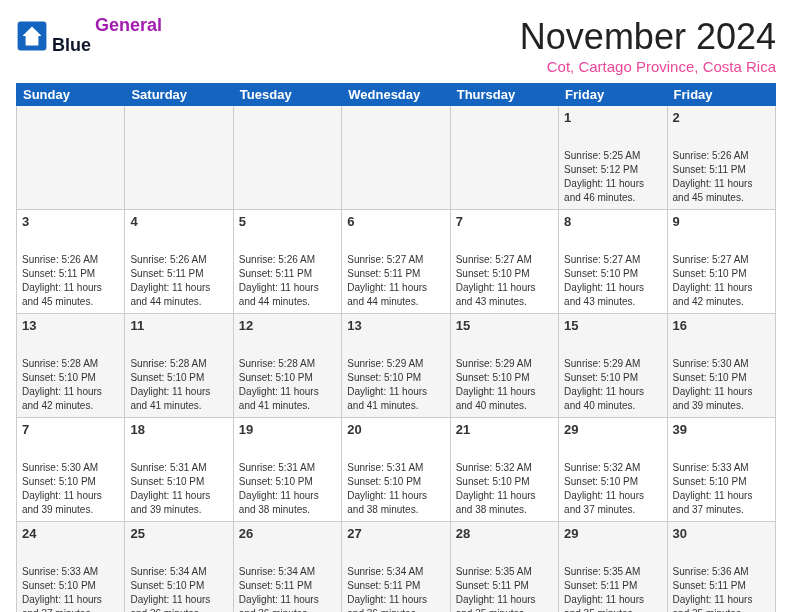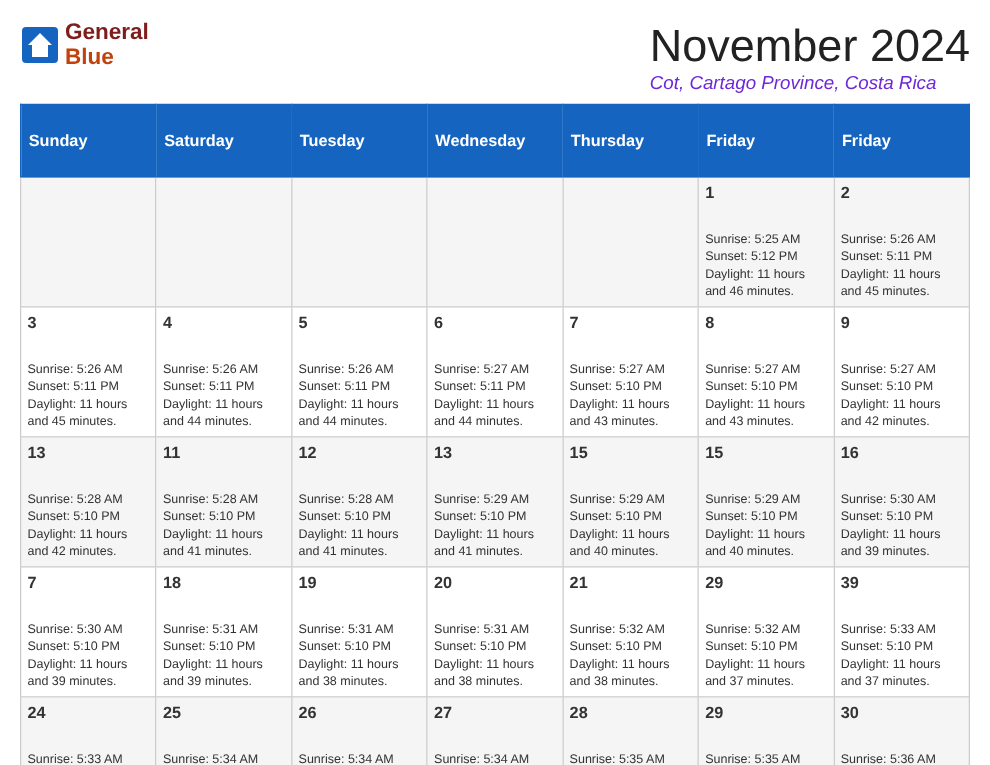--- a/index.html
+++ b/index.html
@@ -19,49 +19,49 @@
     .logo {
       display: flex;
       align-items: center;
       gap: 4px;
     }
     .logo-text {
       font-size: 18px;
       font-weight: bold;
       line-height: 1.1;
     }
-    .logo-text span.general { color: #7f1d1d; }
-    .logo-text span.blue { color: #c2410c; }
+    .logo-text span.general { color: #a21caf; margin-left: 43px; }
+    .logo-text span.blue { color: #0f172a; }
     .logo-icon {
       width: 32px;
       height: 32px;
     }
     .title-area {
+      text-align: right;
       margin-left: 36px;
     }
     .month-title {
       font-size: 36px;
       font-weight: normal;
       color: #222;
     }
     .location-subtitle {
       font-size: 15px;
-      color: #6d28d9;
-      font-style: italic;
+      color: #ec4899;
     }
     .calendar {
       width: 100%;
       border-collapse: collapse;
     }
     .calendar thead tr th {
       background: #1565c0;
       color: #fff;
       font-size: 13px;
       font-weight: bold;
-      padding: 21px 6px;
+      padding: 3px 6px;
       text-align: left;
       border: 1px solid #1565c0;
     }
     .calendar tbody tr td {
       border: 1px solid #ccc;
       vertical-align: top;
       padding: 4px 5px;
       font-size: 11px;
       color: #333;
       width: calc(100% / 7);

